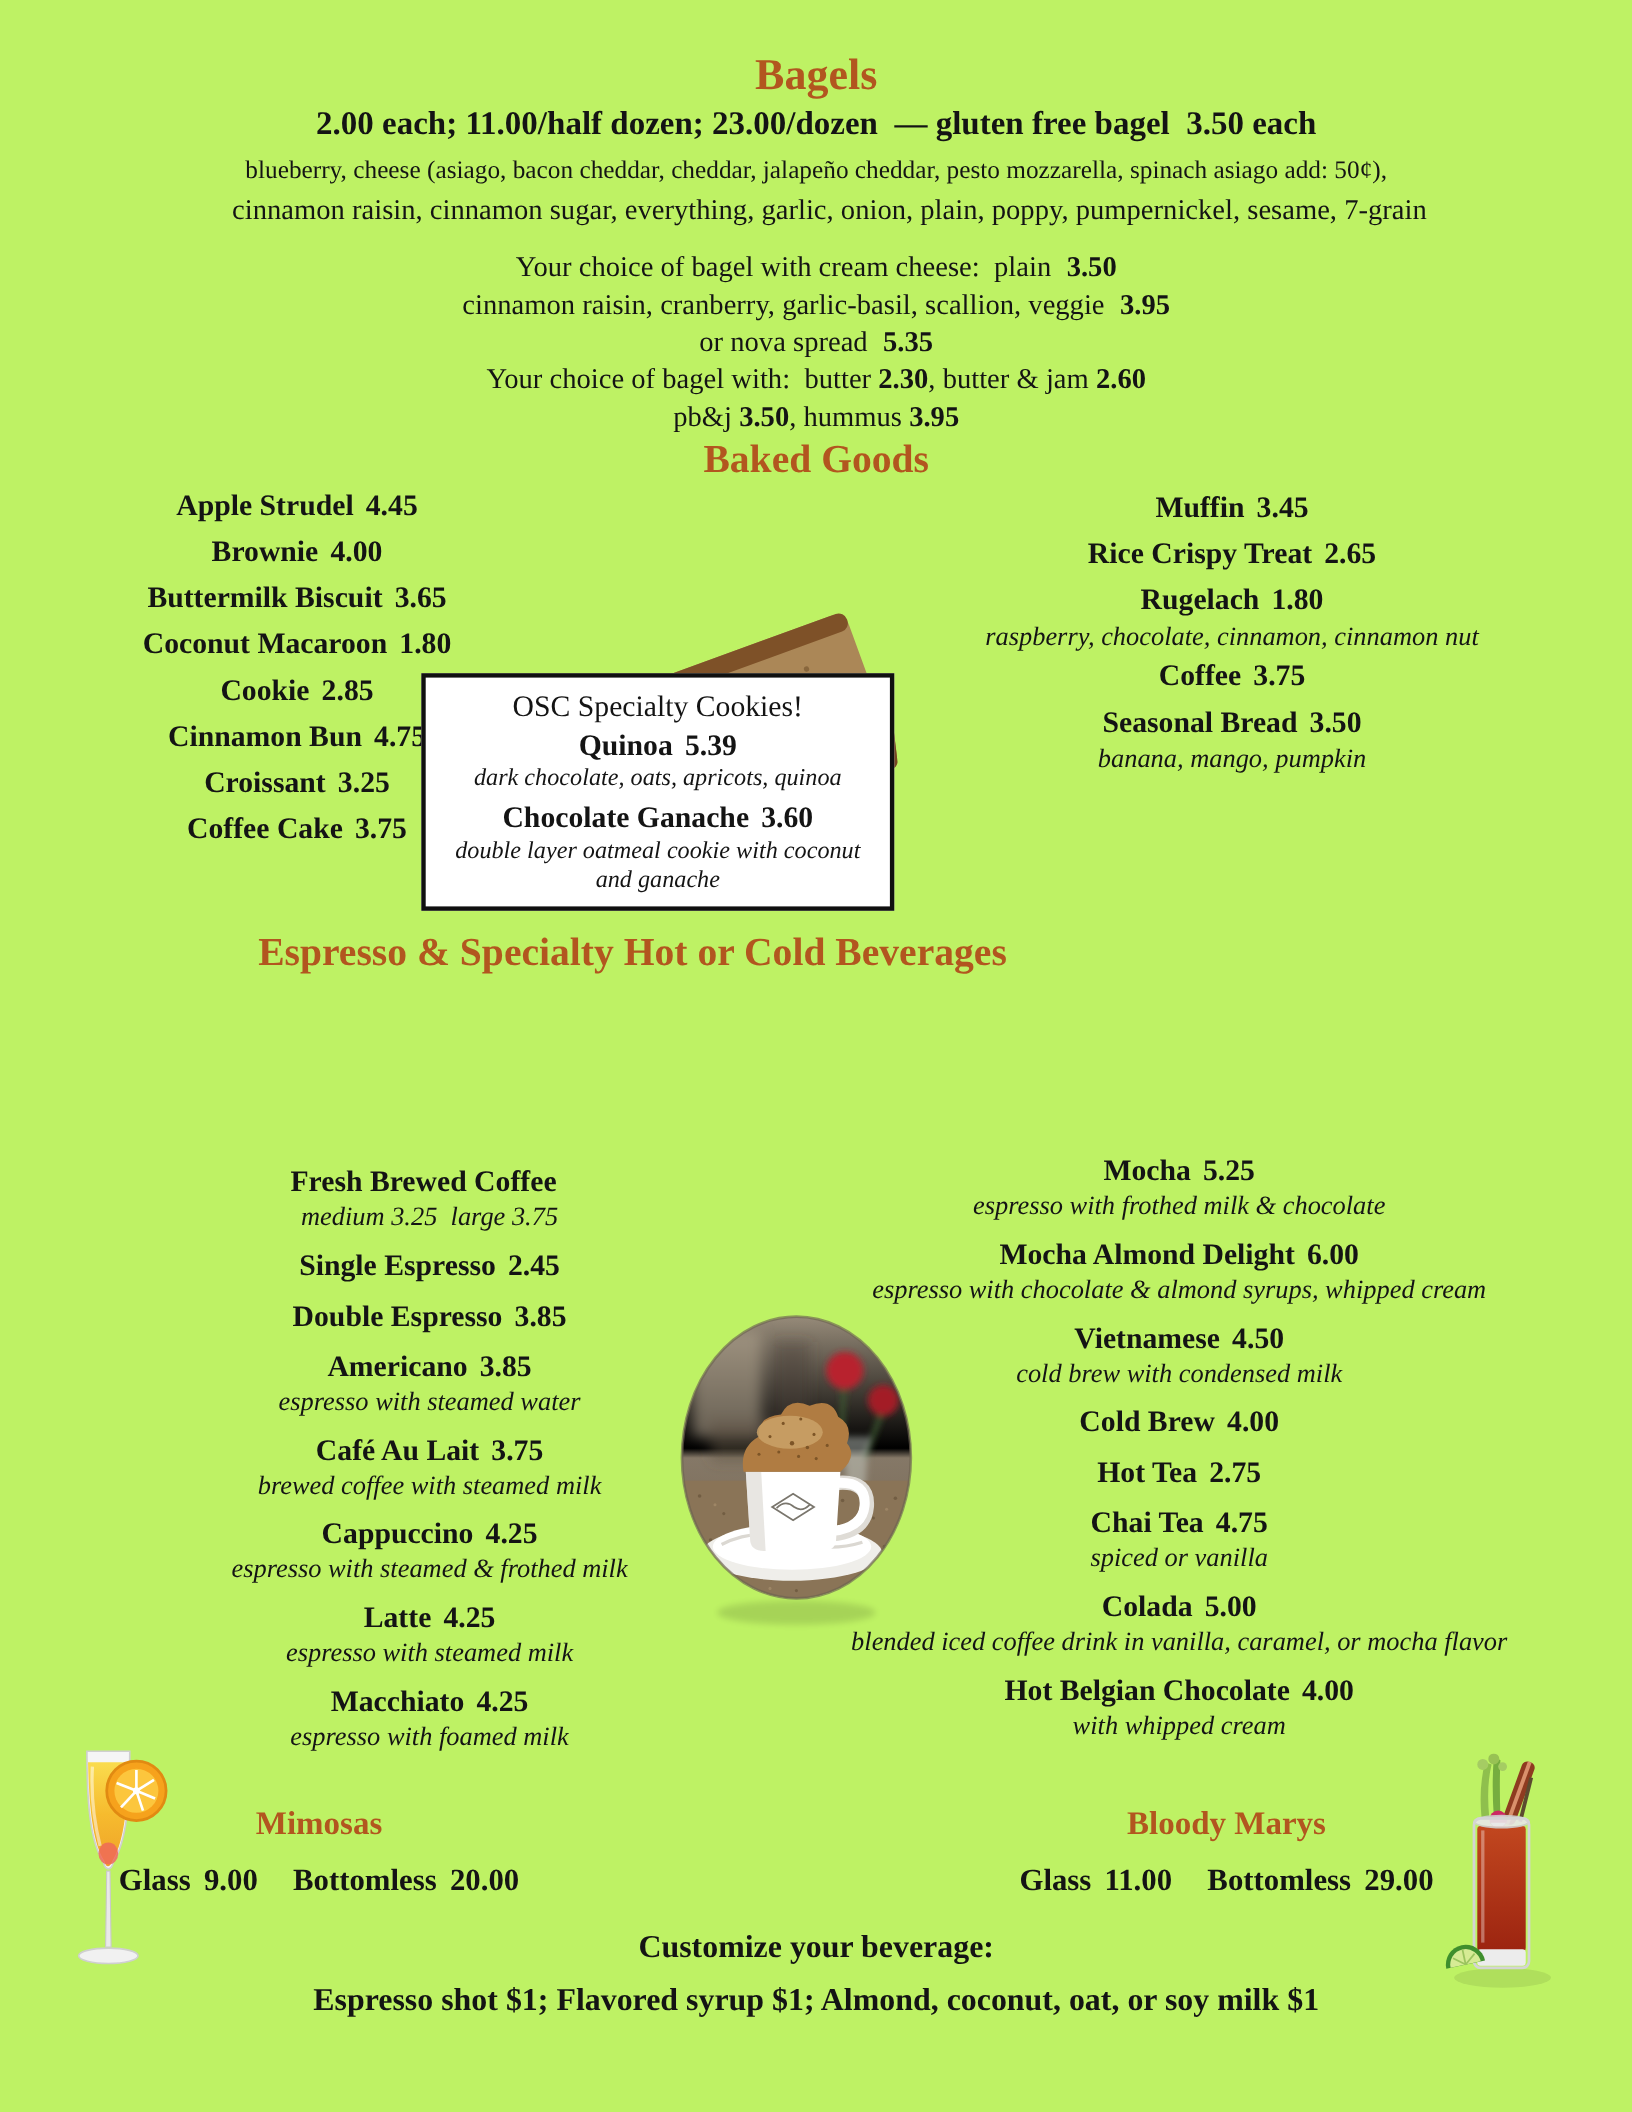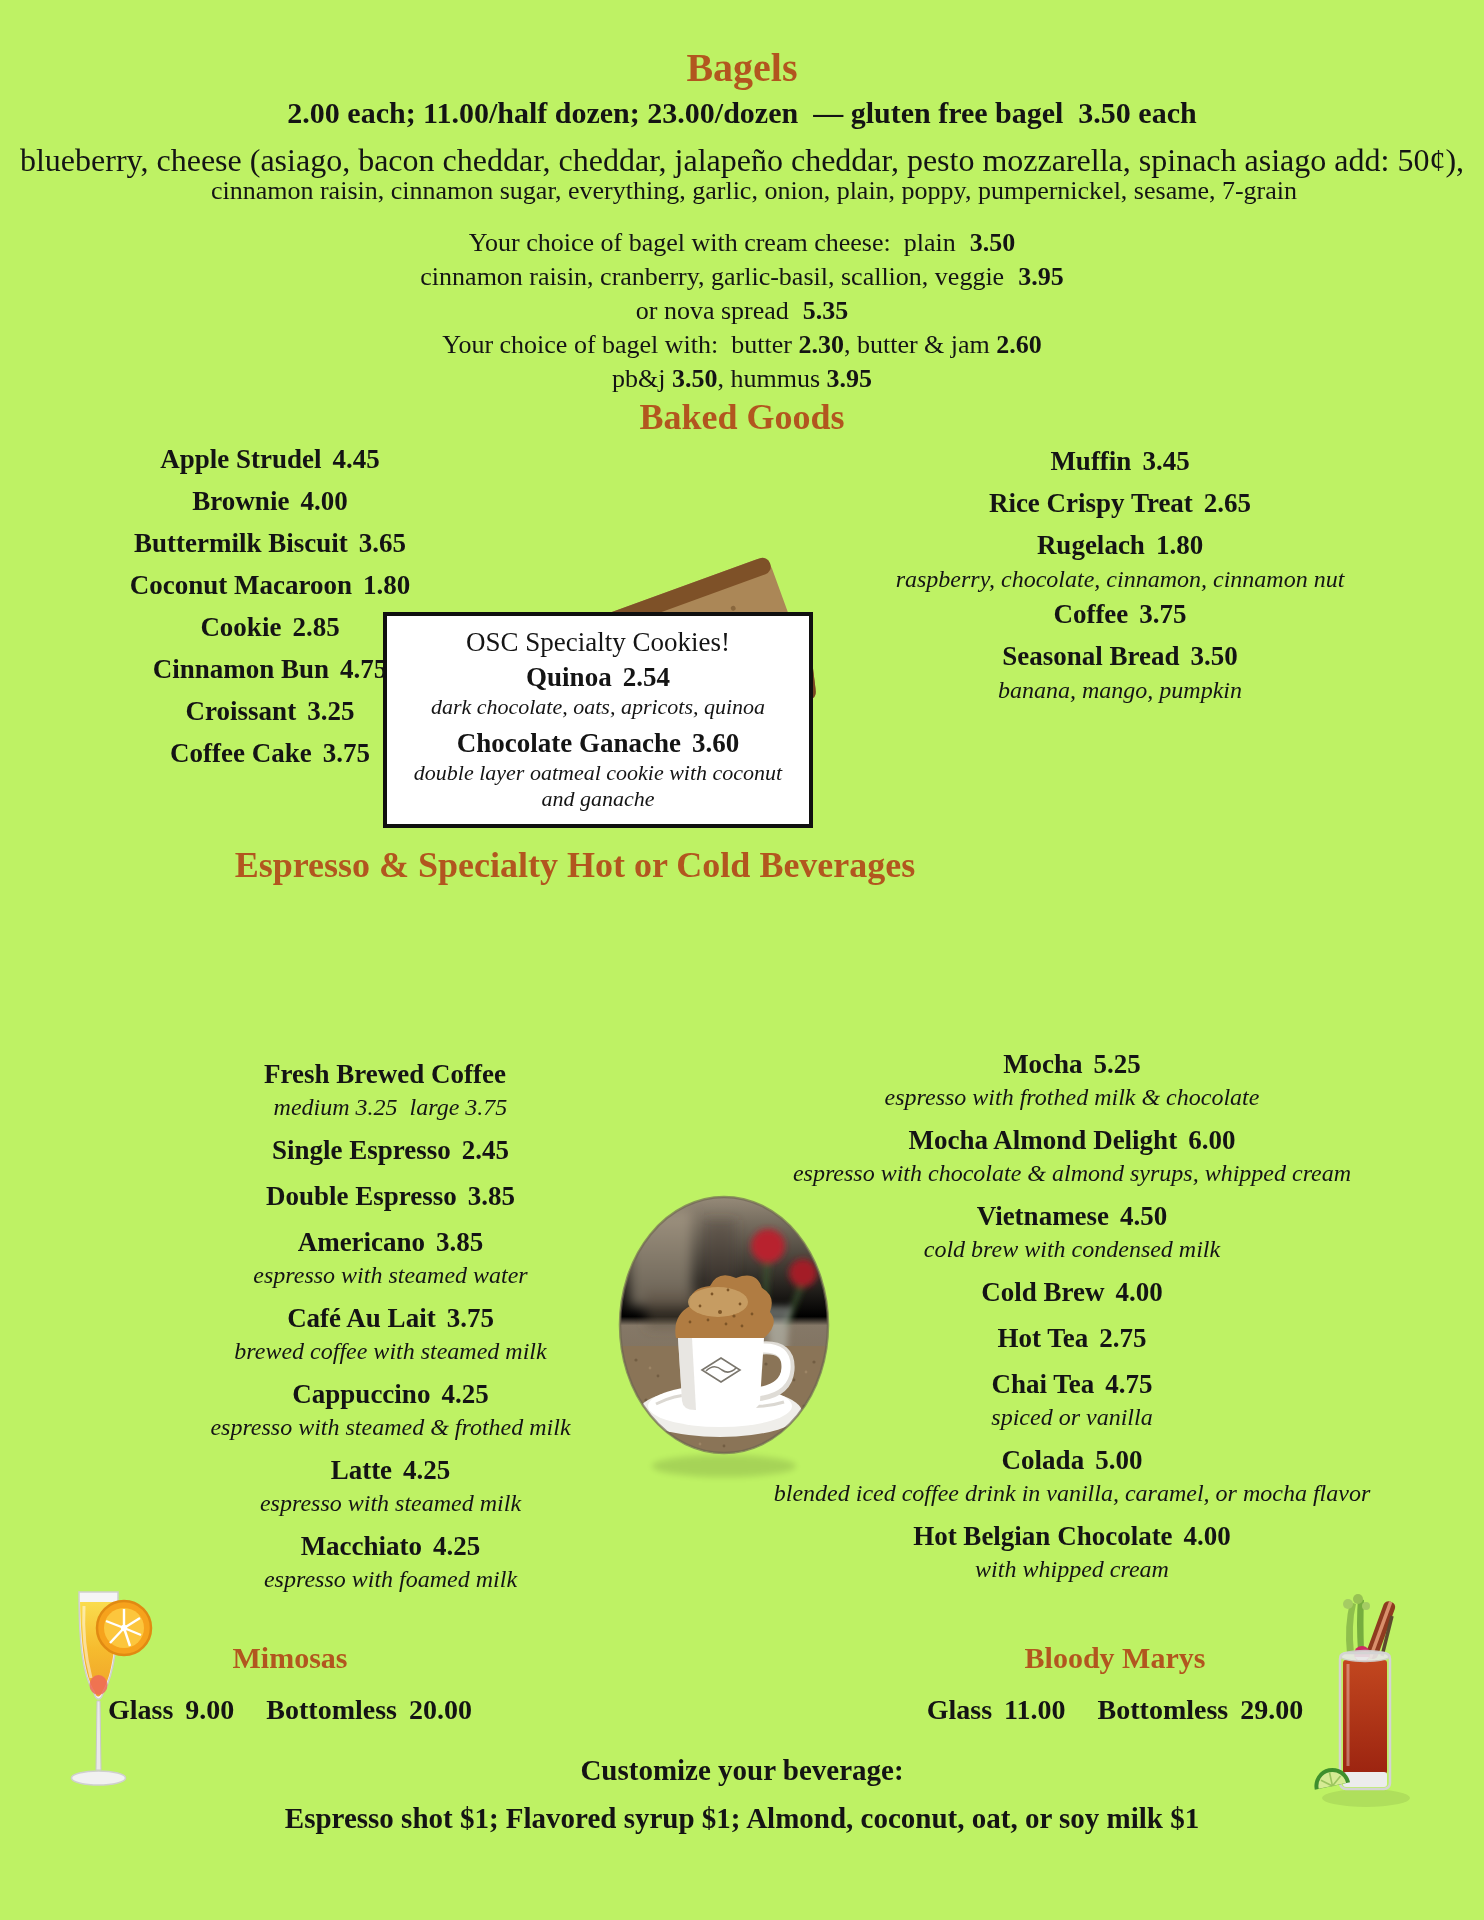--- a/index.html
+++ b/index.html
@@ -11,21 +11,21 @@
     font-family: "Liberation Serif", "DejaVu Serif", serif;
     overflow: hidden;
   }
   .abs { position: absolute; }
   .ctr { text-align: center; }
   .orange { color: var(--accent); font-weight: 700; }
 
   
   #bagels-title   { top: 44px;  left: 0; width: 100%; font-size: 40px; }
   #bagels-price   { top: 96px;  left: 0; width: 100%; font-size: 30px; font-weight: 700; white-space: pre; }
-  #flavors1       { top: 142px; left: 0; width: 100%; font-size: 32px; white-space: pre; }
+  #flavors1       { top: 142px; left: 0; width: 100%; font-size: 23px; white-space: pre; }
   #flavors2       { top: 176px; left: 12px; width: 100%; font-size: 26px; white-space: pre; }
   #cream          { top: 226px; left: 0; width: 100%; font-size: 26px; }
   .cline          { line-height: 34px; white-space: pre; text-align: center; }
   .bp             { font-weight: 700; margin-left: 14px; }
   .b              { font-weight: 700; }
 
   
   #baked-title    { top: 396px; left: 0; width: 100%; font-size: 36px; }
   #baked-left     { top: 438px; left: 55px;  width: 430px; }
   #baked-right    { top: 440px; left: 835px; width: 570px; }
@@ -149,21 +149,21 @@
           <circle cx="178" cy="156" r="2" fill="#6f4a22" opacity="0.6"></circle>
         <circle cx="206" cy="140" r="2.4" fill="#6f4a22" opacity="0.6"></circle>
           <circle cx="98" cy="170" r="2" fill="#6f4a22" opacity="0.5"></circle>
       </g>
     </svg>
   </div>
 
   <div id="specialty-box" class="abs">
     <div class="sp-title">OSC Specialty Cookies!</div>
     <div class="sp-item">
-      <div class="mi"><span>Quinoa</span><span class="p">2.54</span></div>
+      <div class="mi"><span>Quinoa</span><span class="p">5.39</span></div>
       <div class="d">dark chocolate, oats, apricots, quinoa</div>
     </div>
     <div class="sp-item">
       <div class="mi"><span>Chocolate Ganache</span><span class="p">3.60</span></div>
       <div class="d">double layer oatmeal cookie with coconut and ganache</div>
     </div>
   </div>
 
   <div id="bev-title" class="abs ctr orange">Espresso &amp; Specialty Hot or Cold Beverages</div>
 

